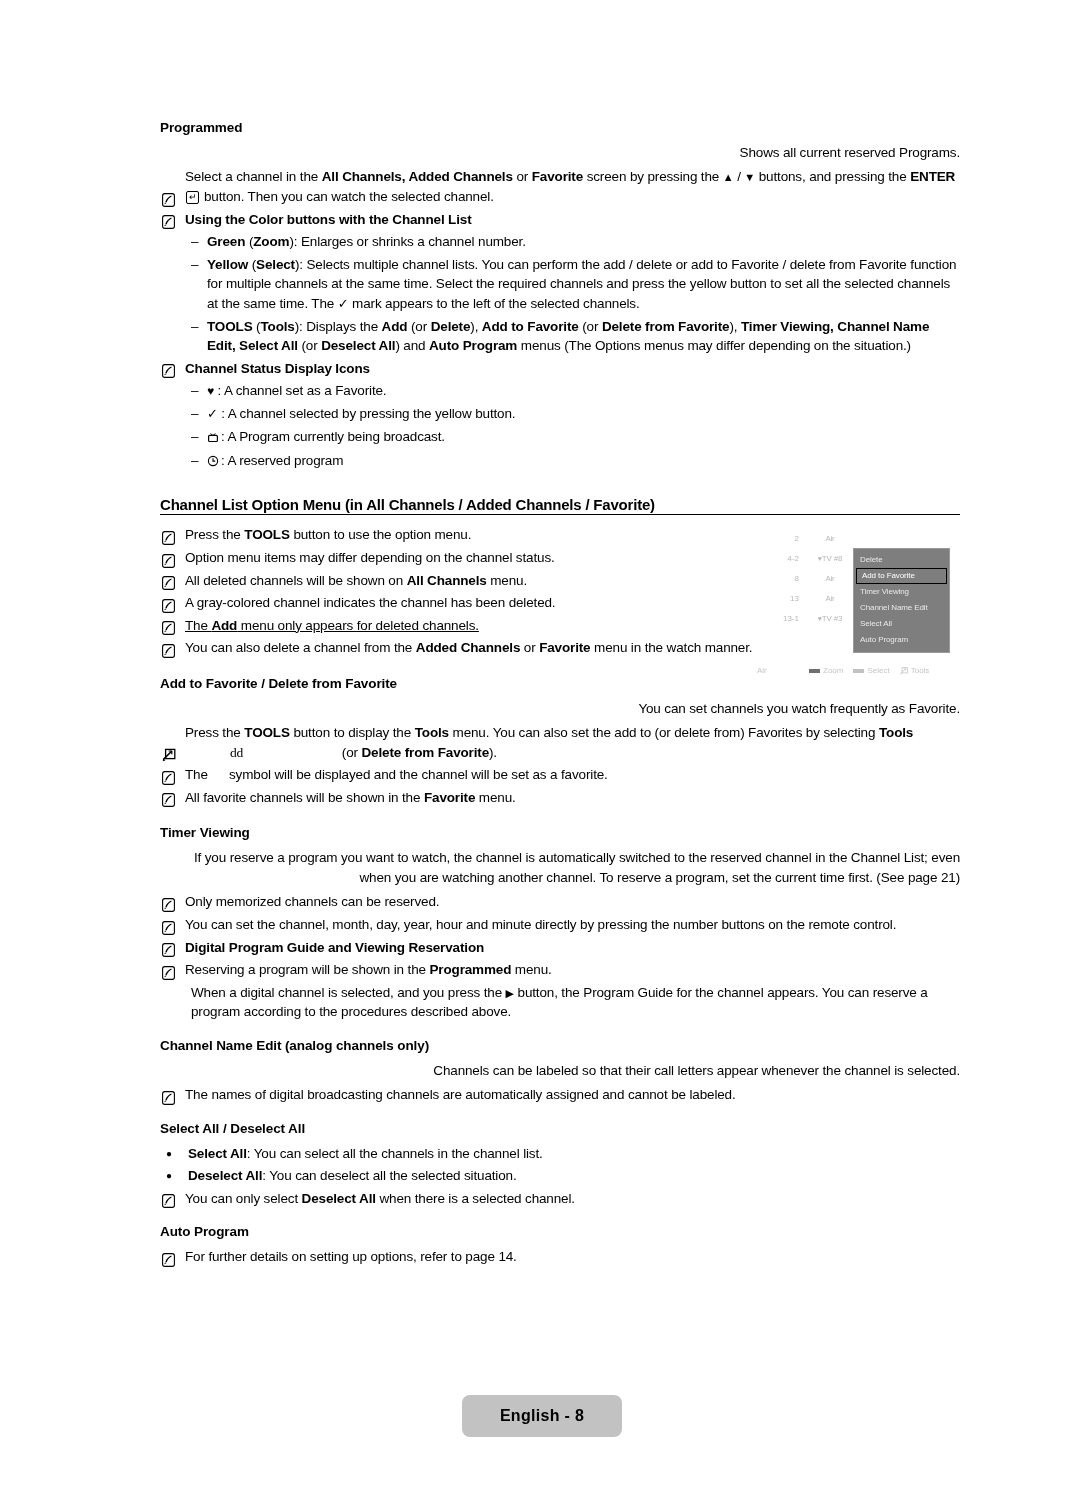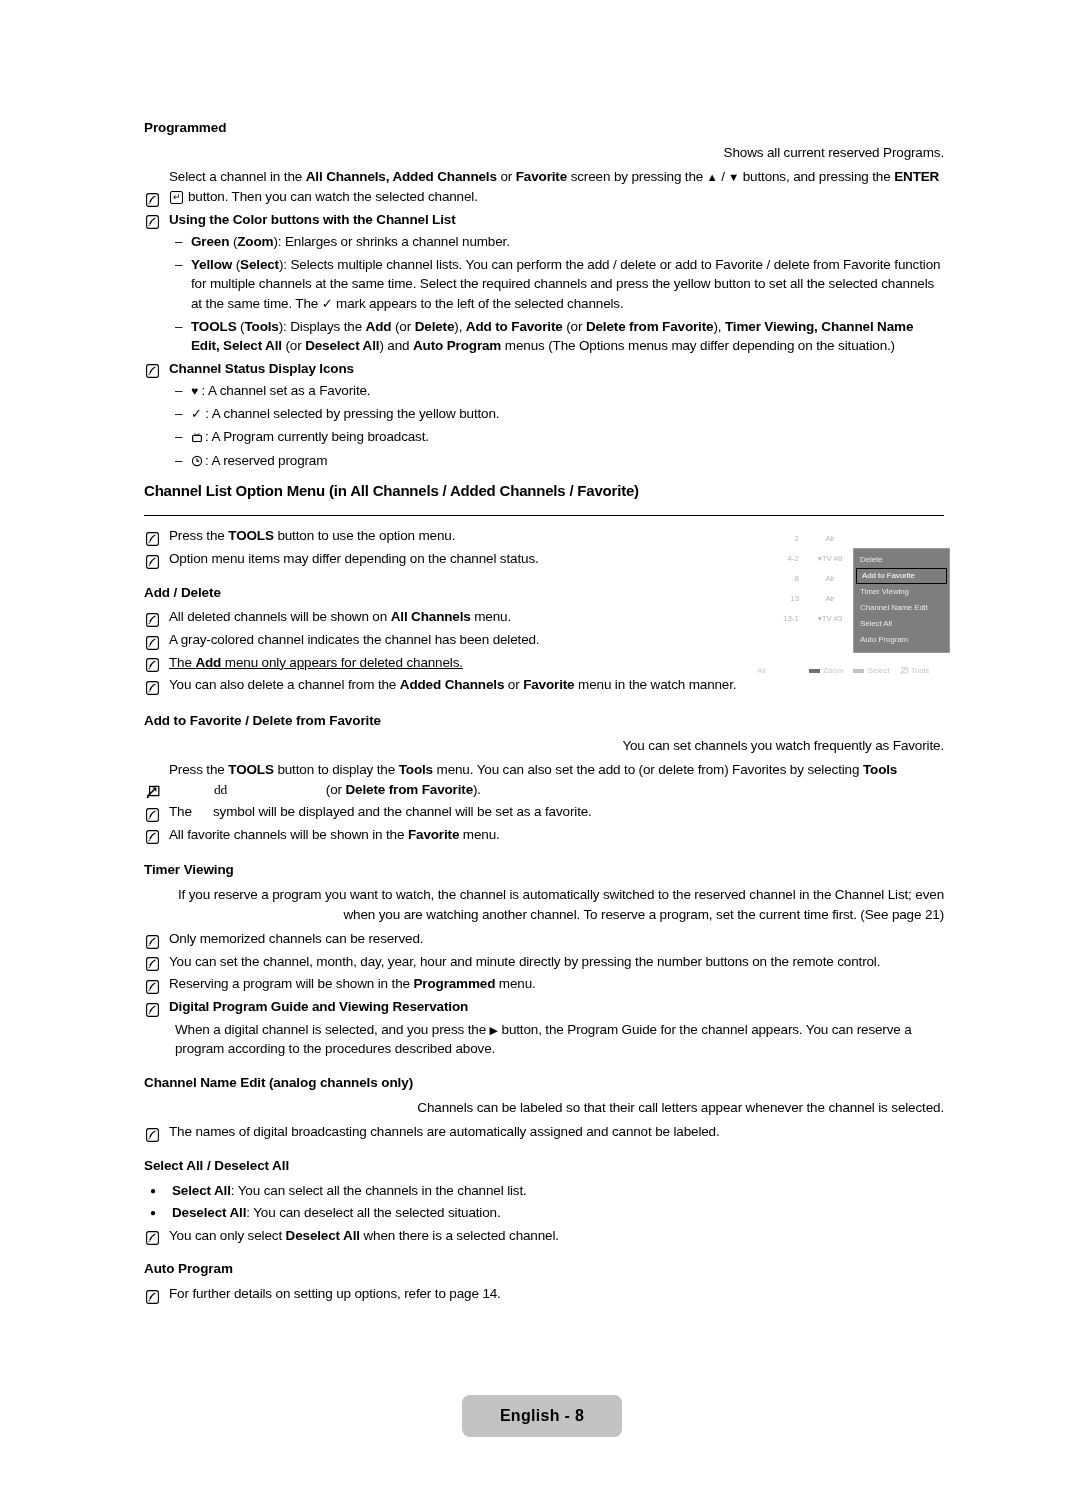--- a/index.html
+++ b/index.html
@@ -16,21 +16,21 @@
     overflow: hidden;
   }
   .page {
     position: absolute;
     left: 0; top: 0;
     width: 1080px;
     height: 1488px;
   }
   .content {
     position: absolute;
-    left: 144px;
+    left: 160px;
     top: 120px;
     width: 800px;
   }
 
   
   .h-sub {
     font-size: 13.5px;
     font-weight: bold;
     letter-spacing: -0.1px;
     margin: 0 0 6px 0;
@@ -43,22 +43,22 @@
     letter-spacing: -0.15px;
     text-align: right;
   }
   b, .b { font-weight: bold; }
 
   
   .h-section {
     font-size: 15px;
     font-weight: bold;
     letter-spacing: -0.2px;
-    margin: 8px 0 10px 0;
-    padding-bottom: 15px;
+    margin: 22px 0 10px 0;
+    padding-bottom: 0;
     border-bottom: 1.6px solid #000;
     display: block;
     line-height: 1.3;
   }
 
   
   .note {
     display: flex;
     align-items: flex-end;
     margin: 0 0 3px 0;
@@ -348,21 +348,20 @@
       <span class="note-icon">
         <svg width="13" height="14" viewBox="0 0 13 14">
           <rect x="0.6" y="0.6" width="11.8" height="12.8" rx="2.2" fill="none" stroke="#000" stroke-width="1.1"></rect>
           <path d="M9.3 2.6 C6.8 3.4 4.2 6.0 3.3 9.0 L4.6 9.6 C5.6 6.8 7.4 4.6 9.6 3.6 Z" fill="#000"></path>
           <path d="M3.1 9.4 L2.3 11.3 L4.3 10.2 Z" fill="#000"></path>
         </svg>
       </span>
       <span class="note-body">Option menu items may differ depending on the channel status.</span>
     </div>
 
-    <div class="h-sub" style="margin-top:16px;">Add / Delete</div>
 
     <div class="note" style="max-width:600px;">
       <span class="note-icon">
         <svg width="13" height="14" viewBox="0 0 13 14">
           <rect x="0.6" y="0.6" width="11.8" height="12.8" rx="2.2" fill="none" stroke="#000" stroke-width="1.1"></rect>
           <path d="M9.3 2.6 C6.8 3.4 4.2 6.0 3.3 9.0 L4.6 9.6 C5.6 6.8 7.4 4.6 9.6 3.6 Z" fill="#000"></path>
           <path d="M3.1 9.4 L2.3 11.3 L4.3 10.2 Z" fill="#000"></path>
         </svg>
       </span>
       <span class="note-body"><span>All deleted channels will be shown on </span><b>All Channels</b><span> menu.</span></span>
@@ -464,32 +463,32 @@
     </div>
 
     <div class="note">
       <span class="note-icon">
         <svg width="13" height="14" viewBox="0 0 13 14">
           <rect x="0.6" y="0.6" width="11.8" height="12.8" rx="2.2" fill="none" stroke="#000" stroke-width="1.1"></rect>
           <path d="M9.3 2.6 C6.8 3.4 4.2 6.0 3.3 9.0 L4.6 9.6 C5.6 6.8 7.4 4.6 9.6 3.6 Z" fill="#000"></path>
           <path d="M3.1 9.4 L2.3 11.3 L4.3 10.2 Z" fill="#000"></path>
         </svg>
       </span>
+      <span class="note-body b">Digital Program Guide and Viewing Reservation</span>
+    </div>
+
+    <div class="note">
+      <span class="note-icon">
+        <svg width="13" height="14" viewBox="0 0 13 14">
+          <rect x="0.6" y="0.6" width="11.8" height="12.8" rx="2.2" fill="none" stroke="#000" stroke-width="1.1"></rect>
+          <path d="M9.3 2.6 C6.8 3.4 4.2 6.0 3.3 9.0 L4.6 9.6 C5.6 6.8 7.4 4.6 9.6 3.6 Z" fill="#000"></path>
+          <path d="M3.1 9.4 L2.3 11.3 L4.3 10.2 Z" fill="#000"></path>
+        </svg>
+      </span>
       <span class="note-body"><span>Reserving a program will be shown in the </span><b>Programmed</b><span> menu.</span></span>
-    </div>
-
-    <div class="note">
-      <span class="note-icon">
-        <svg width="13" height="14" viewBox="0 0 13 14">
-          <rect x="0.6" y="0.6" width="11.8" height="12.8" rx="2.2" fill="none" stroke="#000" stroke-width="1.1"></rect>
-          <path d="M9.3 2.6 C6.8 3.4 4.2 6.0 3.3 9.0 L4.6 9.6 C5.6 6.8 7.4 4.6 9.6 3.6 Z" fill="#000"></path>
-          <path d="M3.1 9.4 L2.3 11.3 L4.3 10.2 Z" fill="#000"></path>
-        </svg>
-      </span>
-      <span class="note-body b">Digital Program Guide and Viewing Reservation</span>
     </div>
 
     <div class="indent-para"><span>When a digital channel is selected, and you press the </span><span class="tri">▶</span><span> button, the Program Guide for the channel appears. You can reserve a program according to the procedures described above.</span></div>
 
     <div class="h-sub" style="margin-top:16px;">Channel Name Edit (analog channels only)</div>
     <div class="para">Channels can be labeled so that their call letters appear whenever the channel is selected.</div>
 
     <div class="note">
       <span class="note-icon">
         <svg width="13" height="14" viewBox="0 0 13 14">

